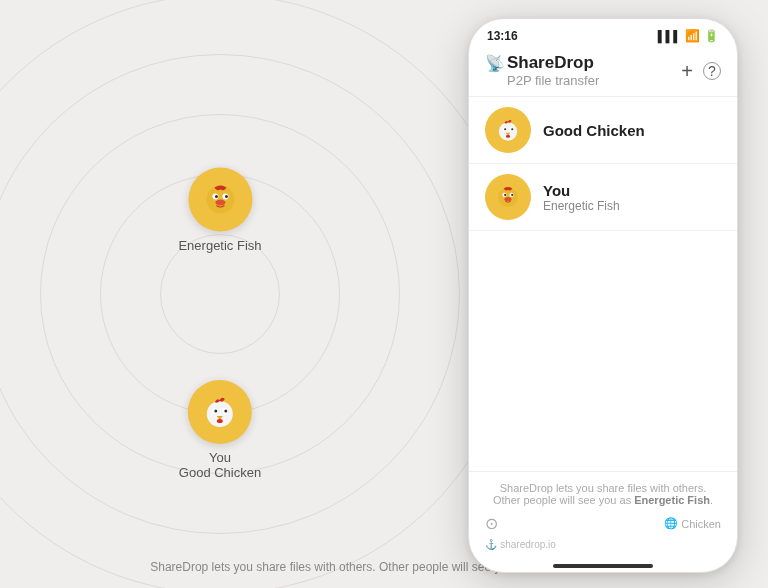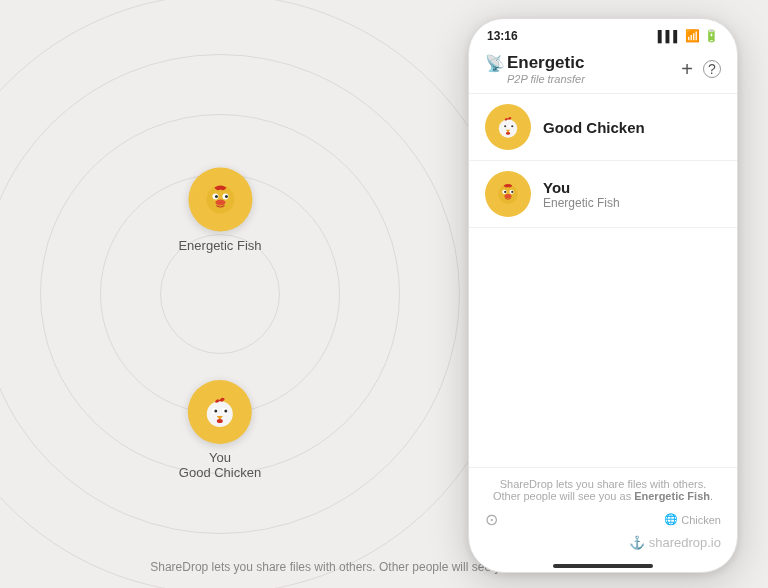--- a/index.html
+++ b/index.html
@@ -137,24 +137,23 @@
     .app-logo-title {
       display: flex;
       align-items: center;
       gap: 2px;
       font-size: 17px;
       font-weight: 700;
       color: #222;
     }
 
     .app-logo-subtitle {
-      font-size: 11px;
+      font-size: 13px;
       color: #999;
       margin-left: 22px;
-      font-style: italic;
     }
 
     .header-actions {
       display: flex;
       align-items: center;
       gap: 10px;
     }
 
     .header-btn {
       font-size: 20px;
@@ -240,22 +239,22 @@
 
     .footer-webrtc {
       font-size: 11px;
       color: #aaa;
       display: flex;
       align-items: center;
       gap: 3px;
     }
 
     .footer-url {
-      text-align: right;
-      font-size: 13px;
+      text-align: left;
+      font-size: 10px;
       color: #bbb;
       margin-top: 6px;
     }
 
     .home-indicator {
       width: 100px;
       height: 4px;
       background: #333;
       border-radius: 2px;
       margin: 6px auto 4px auto;
@@ -339,21 +338,21 @@
       <span style="font-size:12px;">📶</span>
 
       <span style="font-size:12px; color:#d03020;">🔋</span>
     </div>
   </div>
 
   <div class="app-header">
     <div class="app-logo">
       <div class="app-logo-title">
         <span style="font-size:16px;">📡</span>
-        <span>Energetic</span>
+        <span>ShareDrop</span>
       </div>
       <div class="app-logo-subtitle">P2P file transfer</div>
     </div>
     <div class="header-actions">
       <button class="header-btn">+</button>
       <button class="header-btn" style="font-size:14px;width:18px;height:18px;border:1.5px solid #999;border-radius:50%;display:flex;align-items:center;justify-content:center;">?</button>
     </div>
   </div>
 
   <div class="peer-list">

